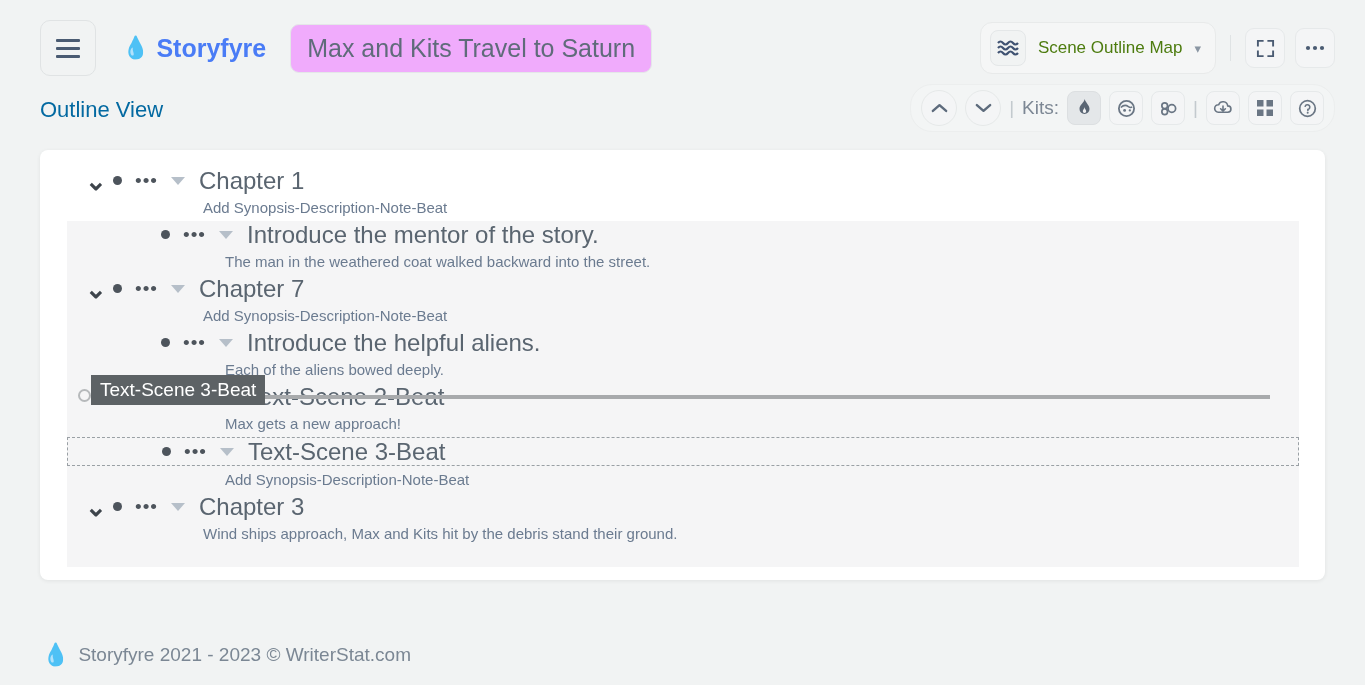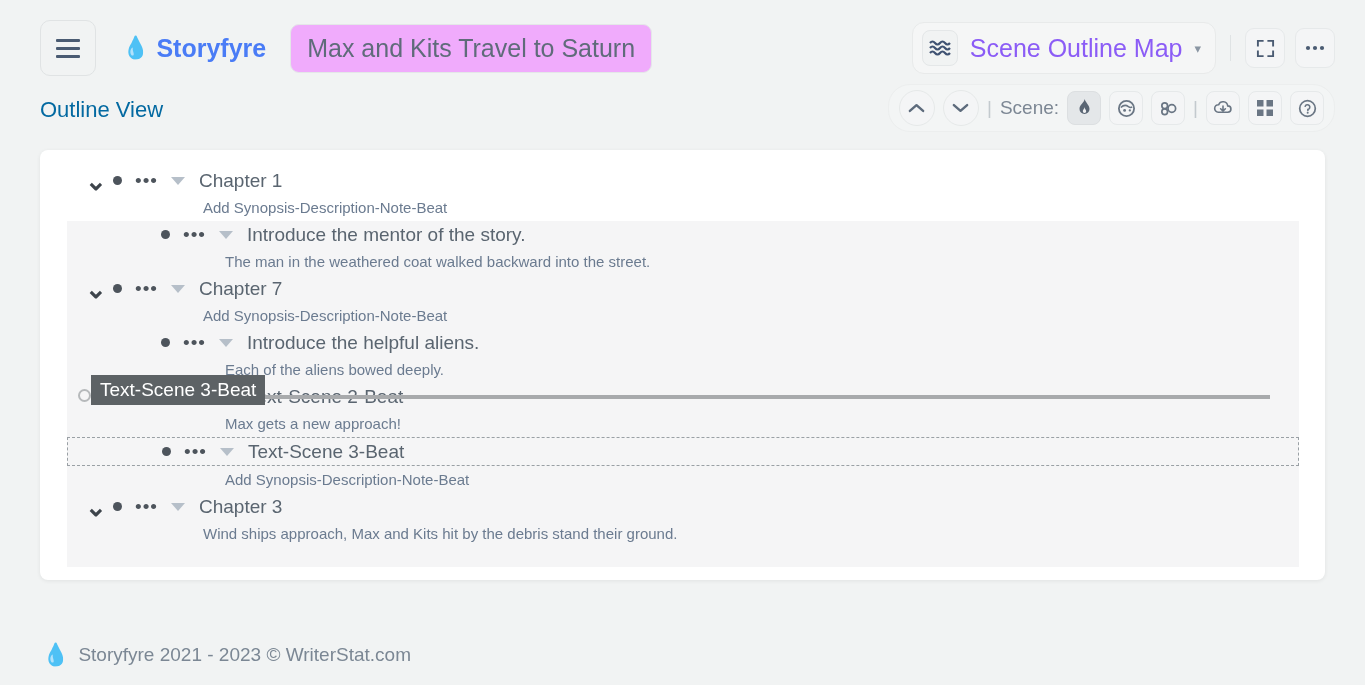--- a/index.html
+++ b/index.html
@@ -66,21 +66,21 @@
     padding: 7px 14px 7px 9px;
     cursor: pointer;
   }
   .map-icon {
     width: 36px; height: 36px;
     border: 1px solid #e4e7e8; border-radius: 8px;
     background: #f1f3f3;
     display: flex; align-items: center; justify-content: center;
     flex-direction: column; gap: 2px;
   }
-  .map-select-label { font-size: 25px; color: #8b5cf6; white-space: nowrap; }
+  .map-select-label { font-size: 17px; color: #4d7c0f; white-space: nowrap; }
   .caret-sm { font-size: 13px; color: #8a96a3; }
   .vbar { width: 1px; height: 26px; background: #dfe3e4; margin: 0 4px; }
   .icon-btn {
     width: 40px; height: 40px;
     border: 1px solid #e6e9ea; border-radius: 9px;
     background: #f4f5f6;
     display: flex; align-items: center; justify-content: center;
     cursor: pointer; color: #5d6b7c;
   }
 
@@ -165,21 +165,21 @@
   }
   .tri {
     margin-left: 13px; width: 0; height: 0;
     border-left: 7px solid transparent;
     border-right: 7px solid transparent;
     border-top: 8px solid #b6bfc9;
     cursor: pointer;
   }
   .node-text {
     margin-left: 14px;
-    font-size: 19px; color: #5a6570;
+    font-size: 24px; color: #5a6570;
   }
   .sub-text {
     font-size: 15px; color: #6b7b90;
   }
 
   .row.dashed {
     border: 1px dashed #9aa0a5;
     height: 29px;
   }
 
@@ -282,21 +282,21 @@
       <svg width="17" height="12" viewBox="0 0 18 12">
           <path d="M2 9 L9 3 L16 9" stroke="#5d6b7c" stroke-width="2.6" fill="none" stroke-linecap="round" stroke-linejoin="round"></path>
         </svg>
     </div>
     <div class="round-btn">
       <svg width="17" height="12" viewBox="0 0 18 12">
           <path d="M2 3 L9 9 L16 3" stroke="#5d6b7c" stroke-width="2.6" fill="none" stroke-linecap="round" stroke-linejoin="round"></path>
         </svg>
     </div>
     <span class="pipe">|</span>
-    <span class="views-label">Scene:</span>
+    <span class="views-label">Kits:</span>
 
     <div class="vbtn active">
       <svg width="17" height="19" viewBox="0 0 16 19">
         <path d="M8 0 C8 4 3 5 3 10 a5 5 0 0 0 10 0 C13 6 10 5 8 0 Z" fill="#5a6674"></path>
         <path d="M8 8 C8 10 6.3 10.6 6.3 12.2 a1.7 1.7 0 0 0 3.4 0 C9.7 10.6 8 10 8 8 Z" fill="#f0f1f2"></path>
       </svg>
     </div>
     <div class="vbtn">
       <svg width="19" height="19" viewBox="0 0 20 20">
         <circle cx="10" cy="10" r="8" stroke="#6a7684" stroke-width="1.9" fill="none"></circle>

